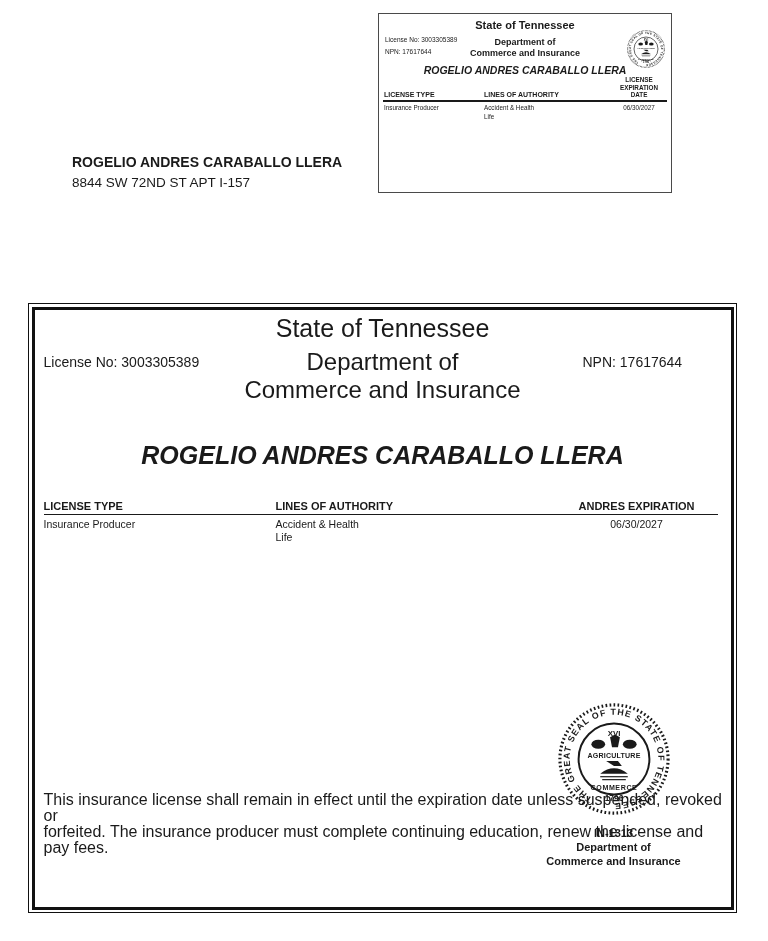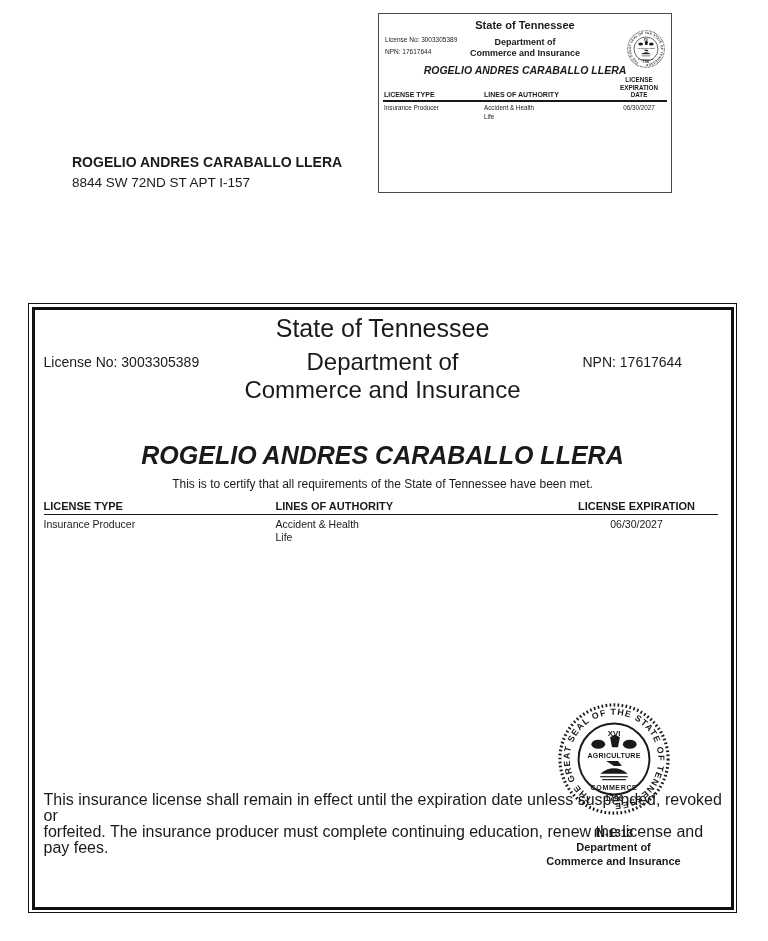--- a/index.html
+++ b/index.html
@@ -130,26 +130,25 @@
 <div class="certificate">
   <div class="certificate-inner">
     <div class="cert-title">State of Tennessee</div>
     <div class="cert-licno">License No: 3003305389</div>
     <div class="cert-dept">
       <div>Department of</div>
       <div>Commerce and Insurance</div>
     </div>
     <div class="cert-npn">NPN: 17617644</div>
     <div class="cert-name">ROGELIO ANDRES CARABALLO LLERA</div>
-    <div class="cert-certify">This is to certify that all requirements of the State of Tennessee have been met.</div>
 
     <div class="cert-table">
       <div class="t-h1">LICENSE TYPE</div>
       <div class="t-h2">LINES OF AUTHORITY</div>
-      <div class="t-h3">LICENSE EXPIRATION</div>
+      <div class="t-h3">ANDRES EXPIRATION</div>
       <div class="t-rule"></div>
       <div class="t-v1">Insurance Producer</div>
       <div class="t-v2">
         <div>Accident &amp; Health</div>
         <div>Life</div>
       </div>
       <div class="t-v3">06/30/2027</div>
     </div>
 
     <div class="cert-notice">

